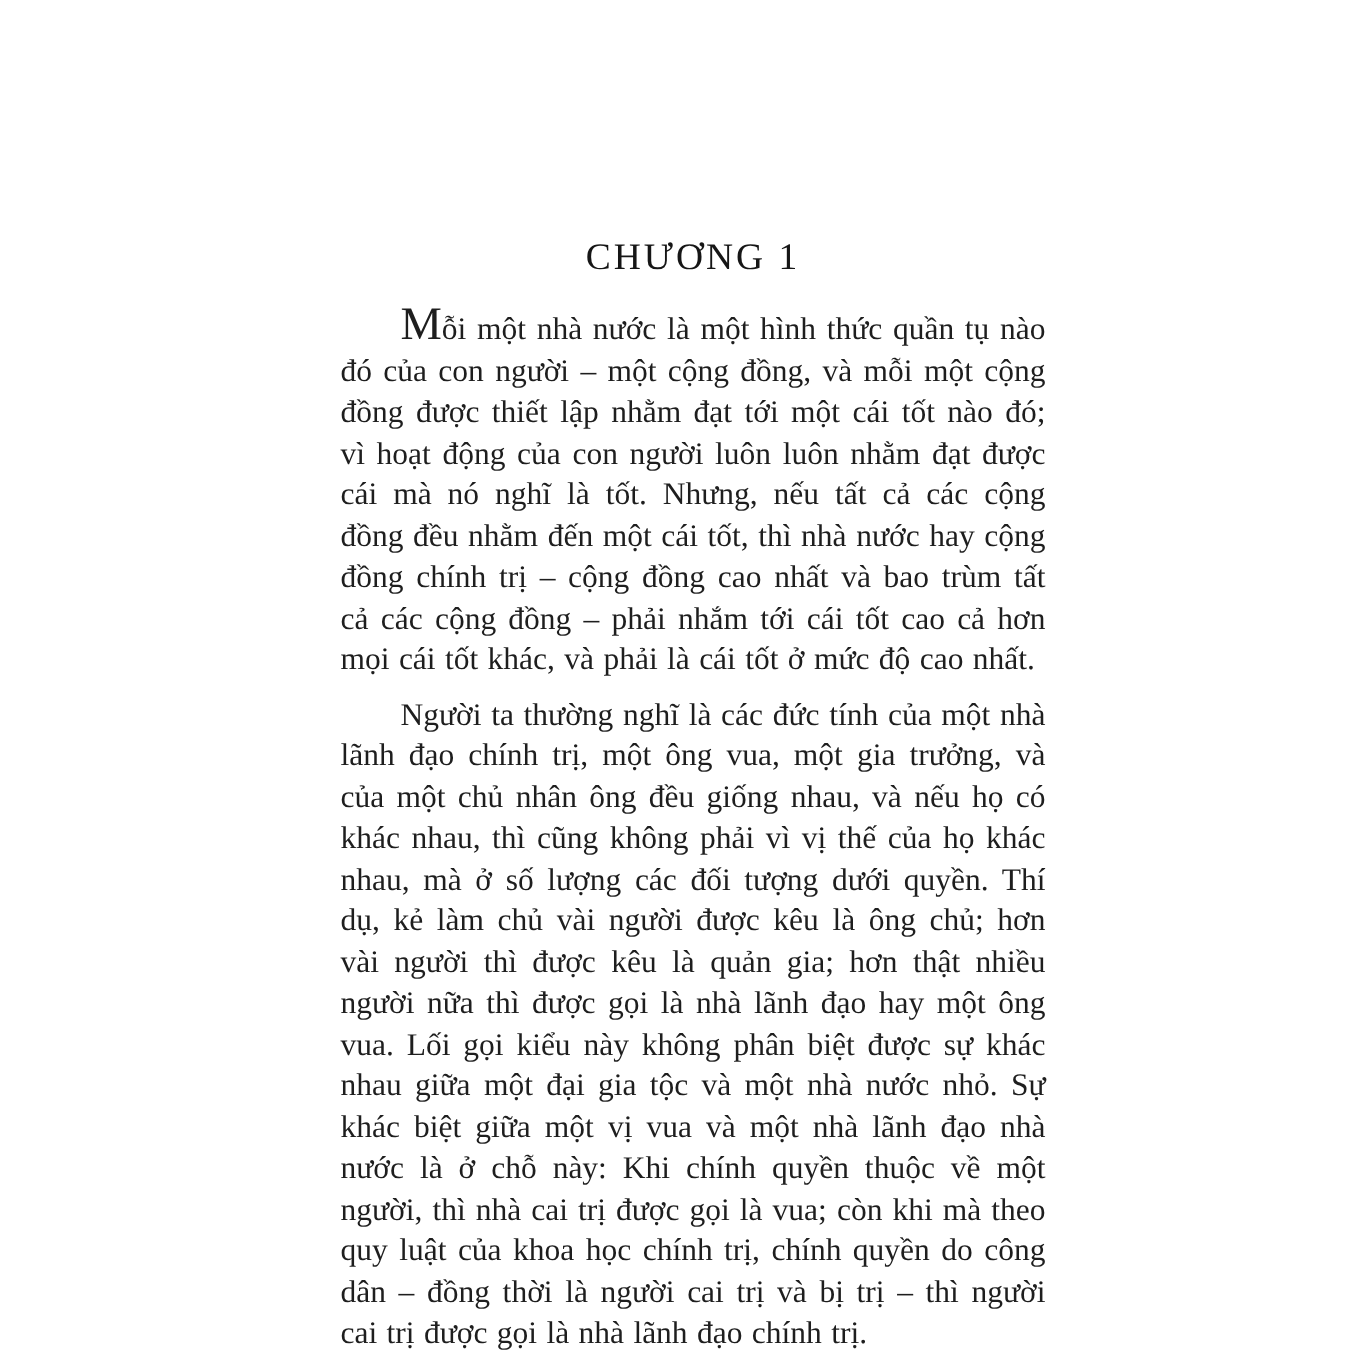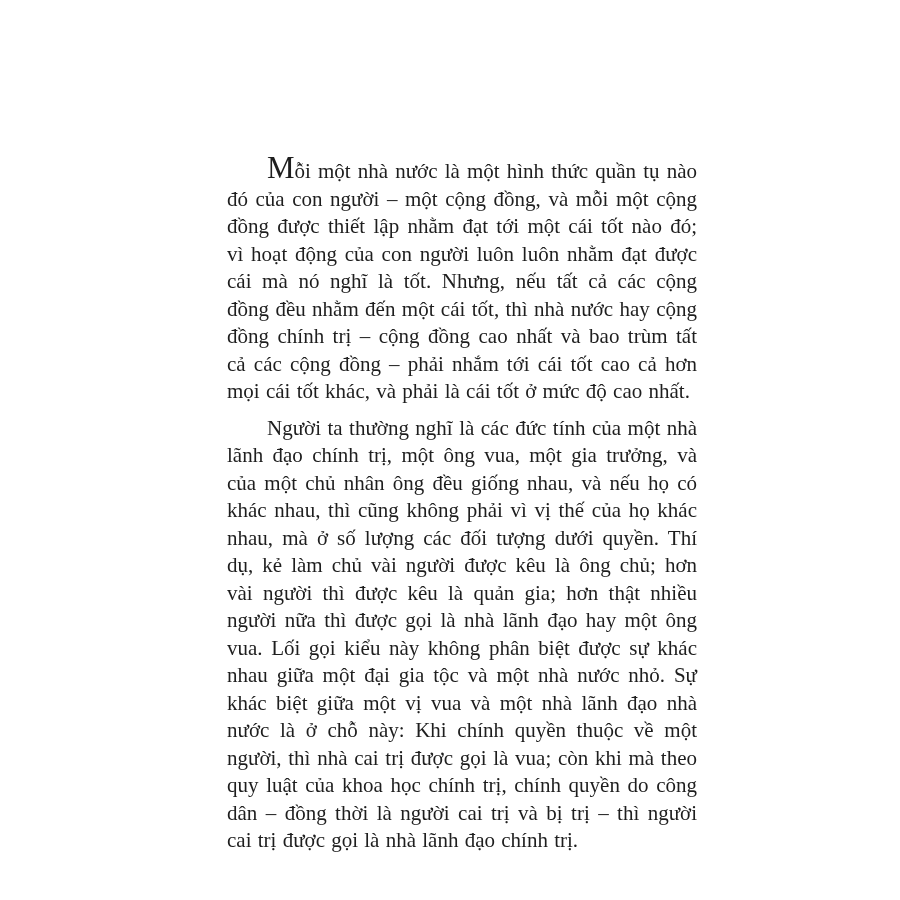--- a/index.html
+++ b/index.html
@@ -42,17 +42,18 @@
   }
   .dropcap {
     font-size: 31px;
     line-height: 0;
   }
 </style>
 </head>
 <body>
 
 <div class="page">
+  <h1 class="chapter-title">CHƯƠNG 1</h1>
 
   <p class="para"><span class="dropcap">M</span><span>ỗi một nhà nước là một hình thức quần tụ nào đó của con người – một cộng đồng, và mỗi một cộng đồng được thiết lập nhằm đạt tới một cái tốt nào đó; vì hoạt động của con người luôn luôn nhằm đạt được cái mà nó nghĩ là tốt. Nhưng, nếu tất cả các cộng đồng đều nhằm đến một cái tốt, thì nhà nước hay cộng đồng chính trị – cộng đồng cao nhất và bao trùm tất cả các cộng đồng – phải nhắm tới cái tốt cao cả hơn mọi cái tốt khác, và phải là cái tốt ở mức độ cao nhất.</span></p>
 
   <p class="para">Người ta thường nghĩ là các đức tính của một nhà lãnh đạo chính trị, một ông vua, một gia trưởng, và của một chủ nhân ông đều giống nhau, và nếu họ có khác nhau, thì cũng không phải vì vị thế của họ khác nhau, mà ở số lượng các đối tượng dưới quyền. Thí dụ, kẻ làm chủ vài người được kêu là ông chủ; hơn vài người thì được kêu là quản gia; hơn thật nhiều người nữa thì được gọi là nhà lãnh đạo hay một ông vua. Lối gọi kiểu này không phân biệt được sự khác nhau giữa một đại gia tộc và một nhà nước nhỏ. Sự khác biệt giữa một vị vua và một nhà lãnh đạo nhà nước là ở chỗ này: Khi chính quyền thuộc về một người, thì nhà cai trị được gọi là vua; còn khi mà theo quy luật của khoa học chính trị, chính quyền do công dân – đồng thời là người cai trị và bị trị – thì người cai trị được gọi là nhà lãnh đạo chính trị.</p>
 </div>
 
 </body></html>

